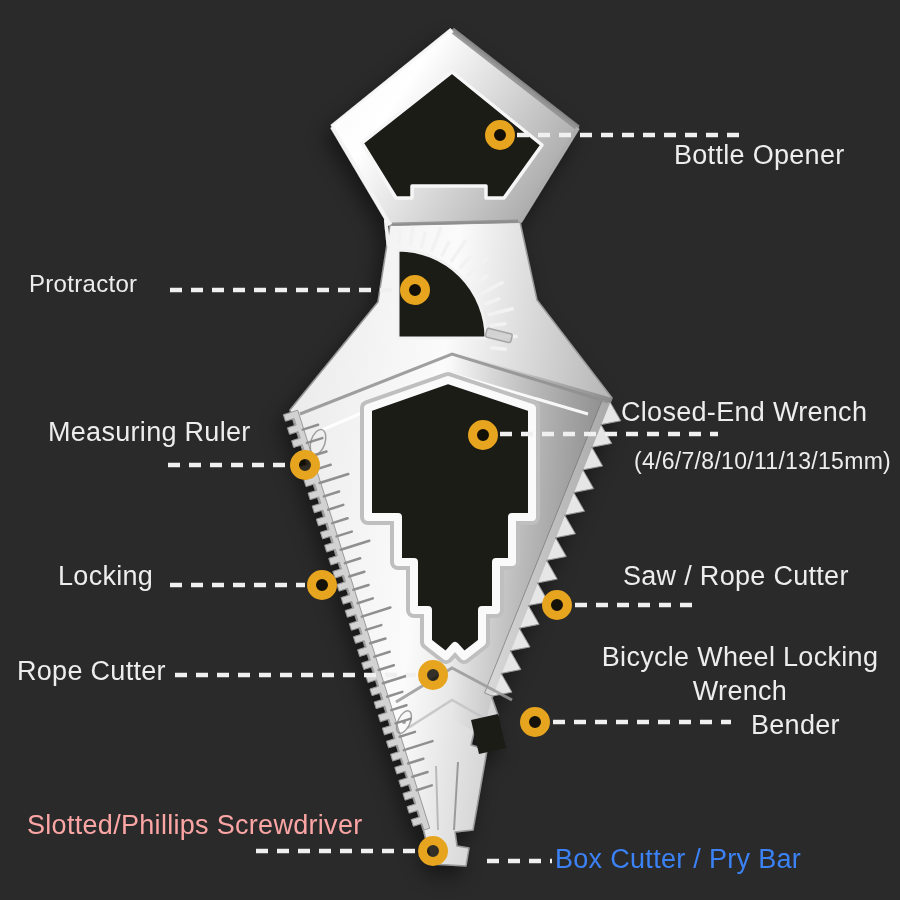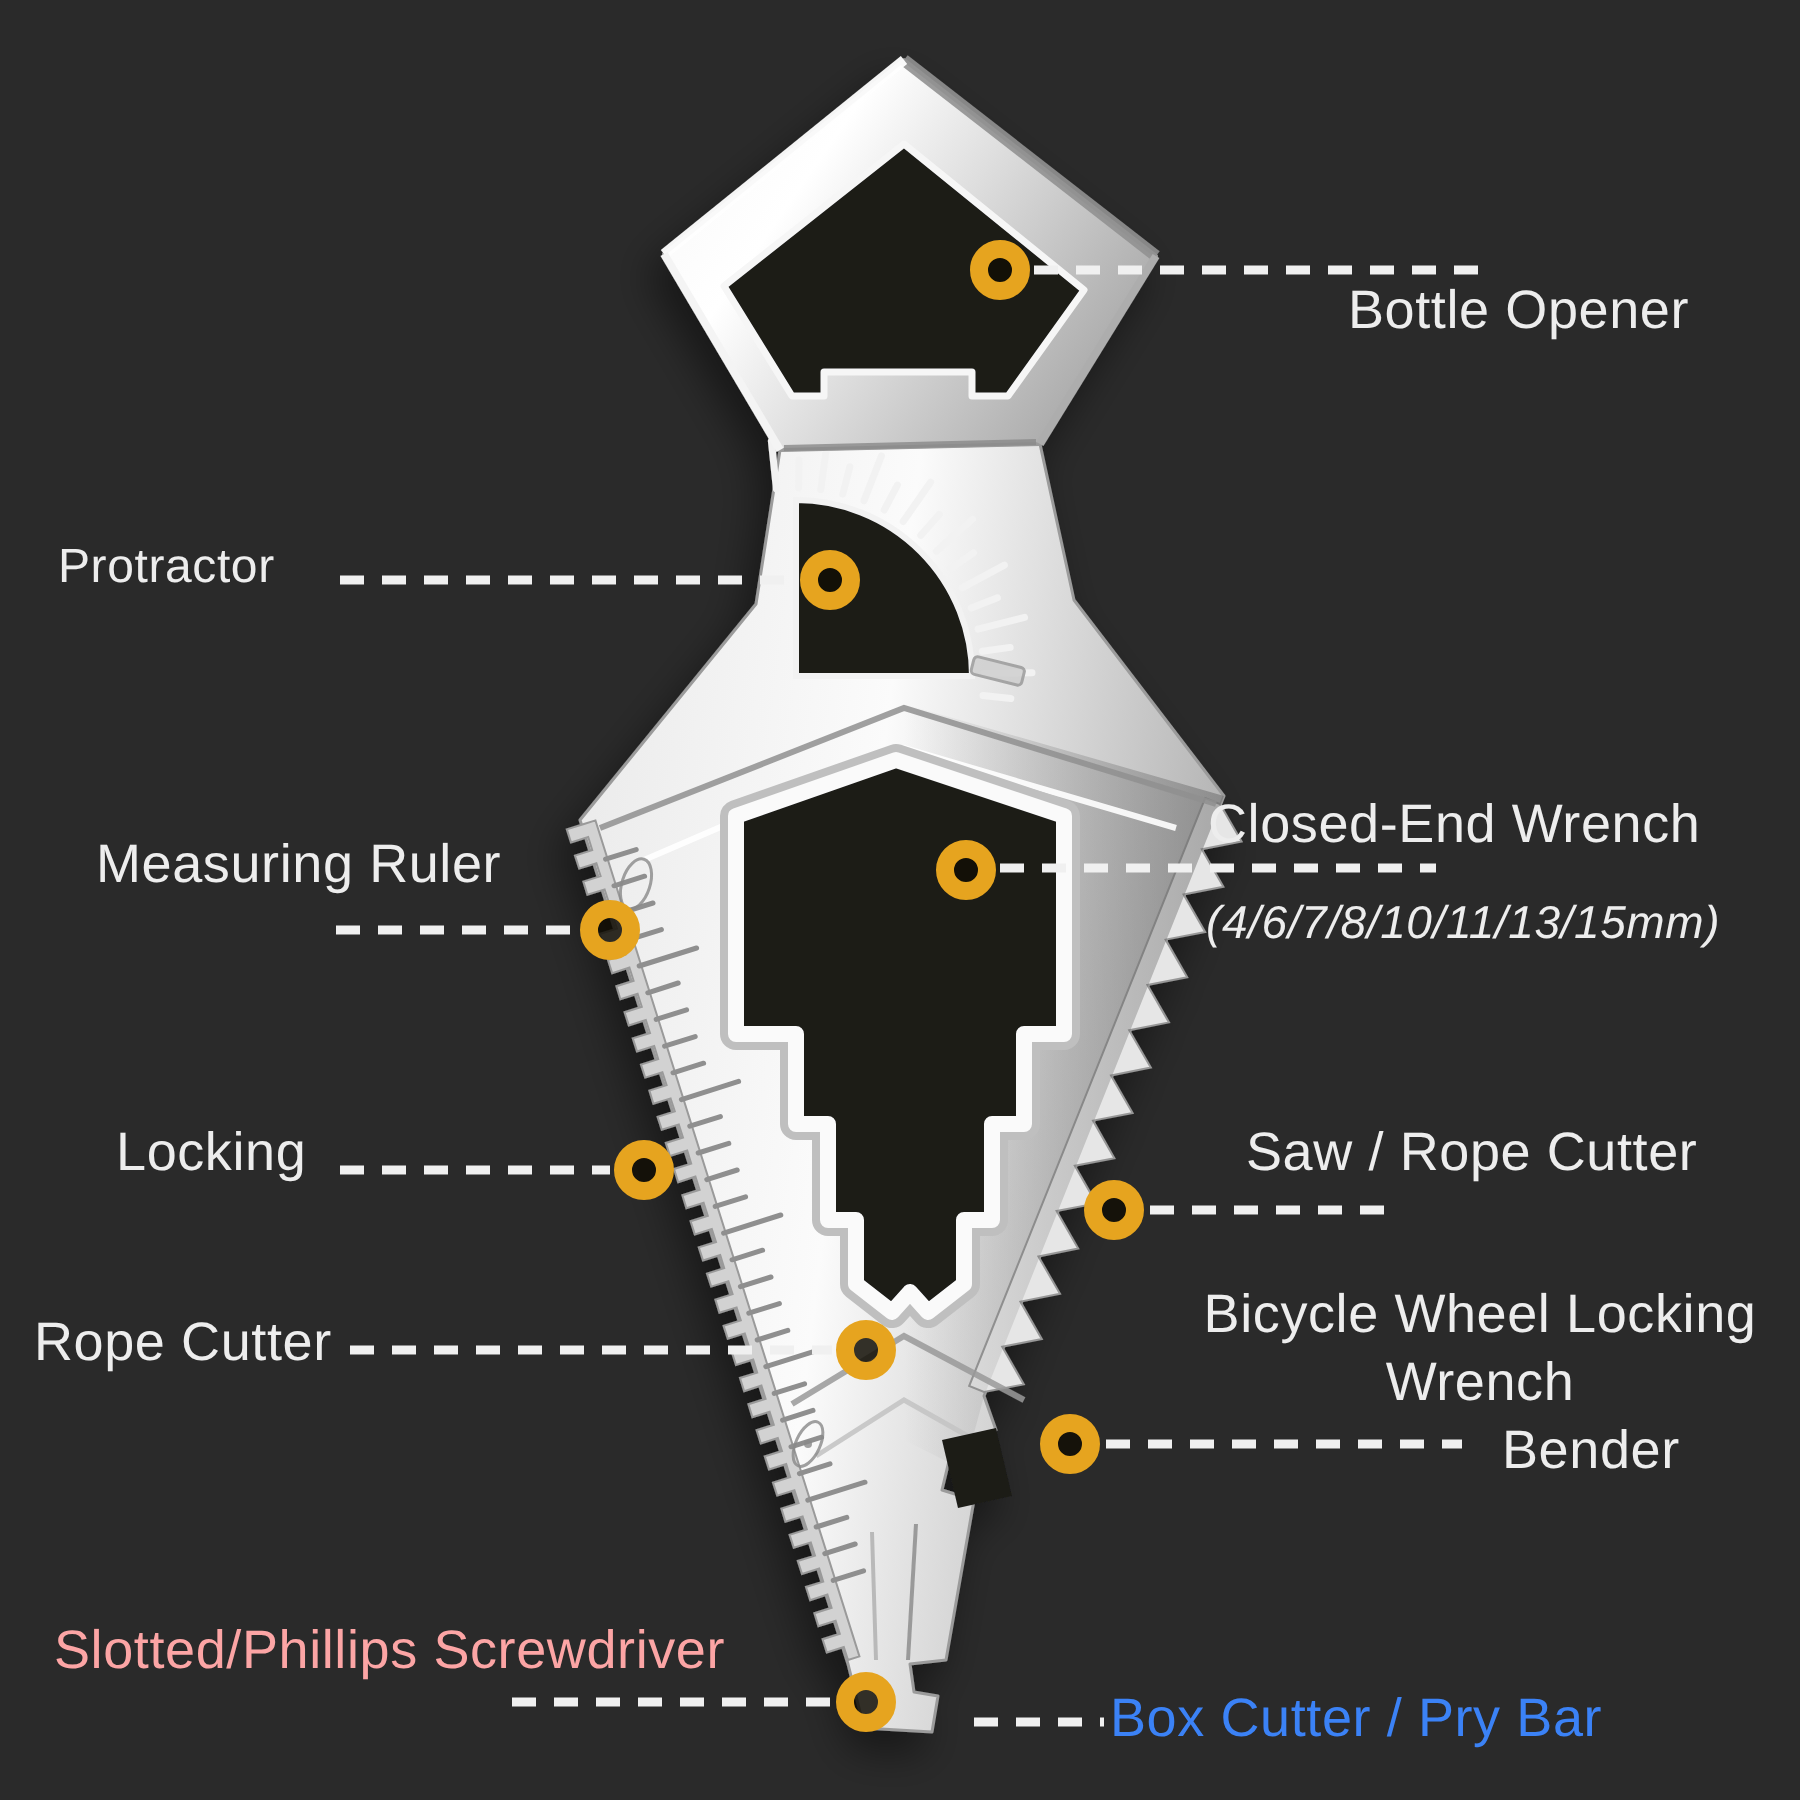--- a/index.html
+++ b/index.html
@@ -9,22 +9,22 @@
     font-family:"Liberation Sans", sans-serif;
   }
   #tool-svg{position:absolute;left:0;top:0;}
   .label{
     position:absolute;color:#ededed;font-size:27px;font-weight:400;
     letter-spacing:.3px;white-space:nowrap;line-height:1.2;
   }
   #lbl-bottle-opener{left:674px;top:91px;margin-top:48px;}
   #lbl-protractor{left:29px;top:270px;font-size:24px;}
   #lbl-measuring-ruler{left:48px;top:416px;}
-  #lbl-closed-end-wrench{left:604px;top:396px;}
-  #lbl-closed-end-wrench-sub{left:603px;top:448px;font-size:23px;color:#e4e4e4;font-style:italic;}
+  #lbl-closed-end-wrench{left:621px;top:396px;}
+  #lbl-closed-end-wrench-sub{left:634px;top:448px;font-size:23px;color:#e4e4e4;}
   #lbl-grinder{left:58px;top:560px;}
   #lbl-saw-rope-cutter{left:623px;top:560px;text-align:right;}
   #lbl-rope-cutter{left:17px;top:655px;}
   #lbl-bicycle{left:590px;top:641px;width:300px;text-align:center;white-space:normal;line-height:1.25;}
   #lbl-bender{left:751px;top:709px;}
   #lbl-screwdriver{left:27px;top:809px;}
   #lbl-box-cutter{left:555px;top:843px;}
 </style>
 </head>
 <body>

